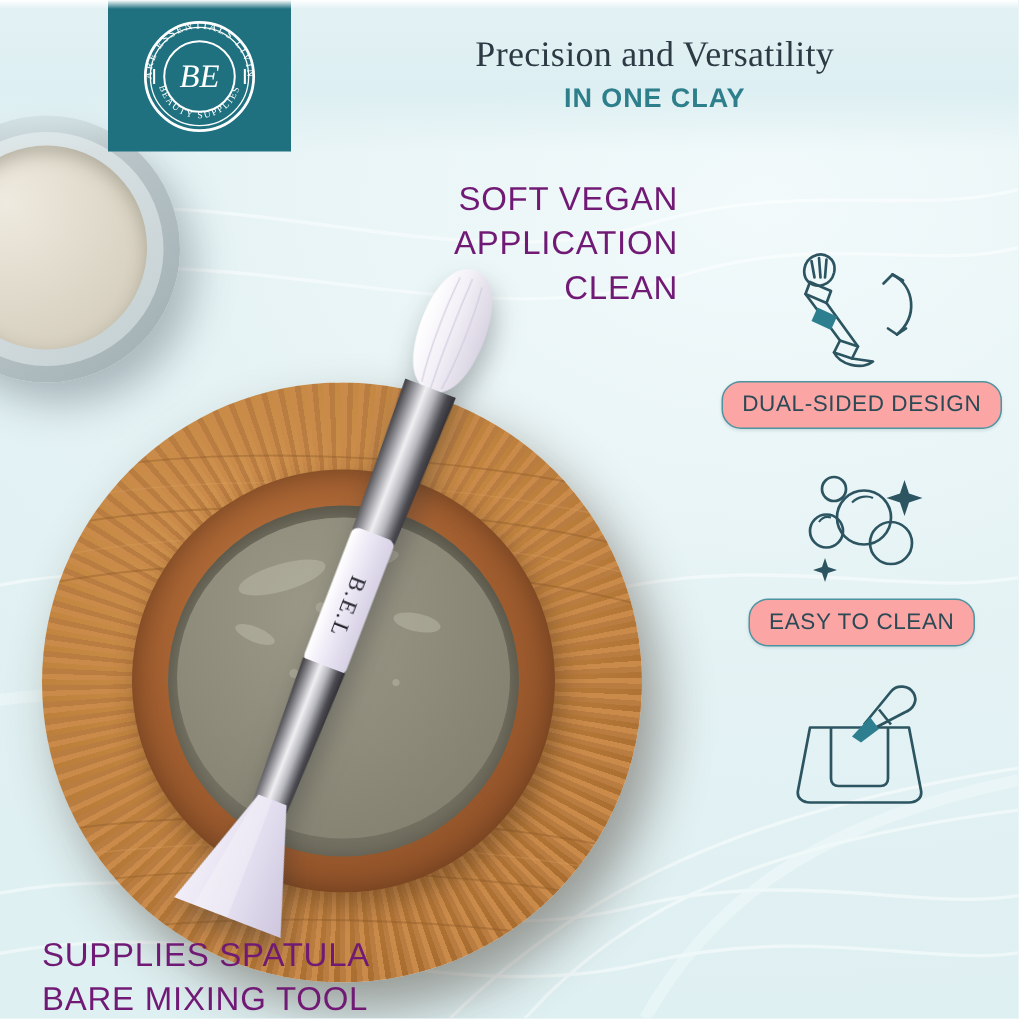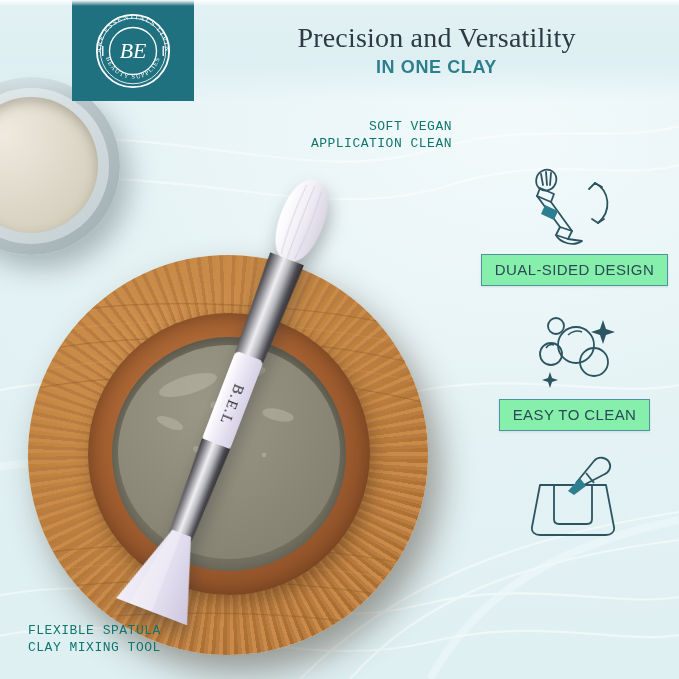--- a/index.html
+++ b/index.html
@@ -22,21 +22,21 @@
   .header-band{position:absolute;left:0;top:0;width:679px;height:101px;
     background:linear-gradient(180deg,#e2f1f4 0%,#ddeff2 60%,rgba(232,245,247,0) 100%);
   }
   .header-band:after{content:"";position:absolute;left:0;right:0;top:0;height:6px;
     background:linear-gradient(180deg,#ffffff 0%, rgba(255,255,255,0) 100%);}
   .logo-square{position:absolute;left:72px;top:0;width:122px;height:101px;
     background:#1f7180;display:flex;align-items:center;justify-content:center;}
   .logo-square svg{display:block;}
   .title-wrap{position:absolute;left:194px;top:0;width:485px;height:101px;
     display:flex;flex-direction:column;align-items:center;justify-content:center;}
-  .title-main{font-family:"Liberation Serif", serif;font-size:28px;color:#2d3a43;
+  .title-main{font-family:"Liberation Serif", serif;font-size:24px;color:#2d3a43;
     letter-spacing:.2px;line-height:1.05;white-space:nowrap;}
   .title-sub{font-size:18px;font-weight:bold;color:#2e7f8c;letter-spacing:.6px;
     margin-top:5px;white-space:nowrap;}
 
   
   .photo{position:absolute;left:0;top:95px;width:470px;height:560px;}
 
   .clay-bowl{position:absolute;left:-58px;top:-18px;width:178px;height:178px;border-radius:50%;
     background:linear-gradient(135deg,#cdd7d9 0%,#b9c5c8 45%,#9fadb1 100%);
     box-shadow:10px 14px 26px rgba(60,75,82,.35);}
@@ -72,33 +72,33 @@
   .mud-gloss{position:absolute;left:118px;top:250px;width:222px;height:214px;border-radius:50%;
     overflow:hidden;opacity:.5;}
   .mud-gloss svg{width:100%;height:100%;}
 
   
   .brush{position:absolute;left:186px;top:62px;width:96px;height:480px;
     transform:rotate(21deg);transform-origin:50% 50%;}
   .brush svg{display:block;filter:drop-shadow(5px 9px 9px rgba(40,45,50,.34));}
 
   
-  .label{position:absolute;color:#0f766e;font-size:13px;letter-spacing:.5px;line-height:1.33;font-family:Liberation Mono, monospace;}
+  .label{position:absolute;color:#701a75;font-size:22px;letter-spacing:.5px;line-height:1.33;}
   .label-brush{left:240px;top:118px;width:212px;text-align:right;}
   .label-spatula{left:28px;top:622px;width:260px;text-align:left;}
 
   
   .features{position:absolute;left:470px;top:160px;width:209px;height:445px;}
   .feature{position:absolute;left:0;width:209px;display:flex;flex-direction:column;
     align-items:center;}
   .f1{top:0;}  .f2{top:145px;justify-content:flex-end;}  .f3{top:288px;}
   .feature-icon{height:88px;display:flex;align-items:center;justify-content:center;}
   .feature-icon svg{display:block;}
-  .badge{margin-top:6px;border:1.4px solid #4e93a0;border-radius:0;
-    background:#86efac;color:#2b4a55;font-size:15px;letter-spacing:.4px;
+  .badge{margin-top:6px;border:1.4px solid #4e93a0;border-radius:13px;
+    background:#fca5a5;color:#2b4a55;font-size:15px;letter-spacing:.4px;
     padding:6px 13px 7px;white-space:nowrap;
     box-shadow:0 1px 2px rgba(40,70,80,.12);}
 </style>
 </head>
 <body>
 
 <div id="stage">
 
   <div class="bg-base"></div>
   <div class="bg-swirl">
@@ -262,22 +262,22 @@
       <div class="title-main">Precision and Versatility</div>
       <div class="title-sub">IN ONE CLAY</div>
     </div>
   </div>
 
   <div class="label label-brush">
     <div>SOFT VEGAN</div>
     <div>APPLICATION CLEAN</div>
   </div>
   <div class="label label-spatula">
-    <div>FLEXIBLE SPATULA</div>
-    <div>CLAY MIXING TOOL</div>
+    <div>SUPPLIES SPATULA</div>
+    <div>BARE MIXING TOOL</div>
   </div>
 
   <div class="features">
 
     <div class="feature f1">
       <div class="feature-icon">
         <svg width="130" height="86" viewBox="0 0 130 86">
           <g stroke="#2c5561" stroke-width="1.8" fill="none" stroke-linecap="round" stroke-linejoin="round">
             <path d="M32 10 C40 6 48 12 46 21 C44 29 35 32 29 27 C24 22 26 13 32 10 Z"></path>
             <path d="M31 13 L33 24 M36 11 L37 24 M41 12 L40 24"></path>

